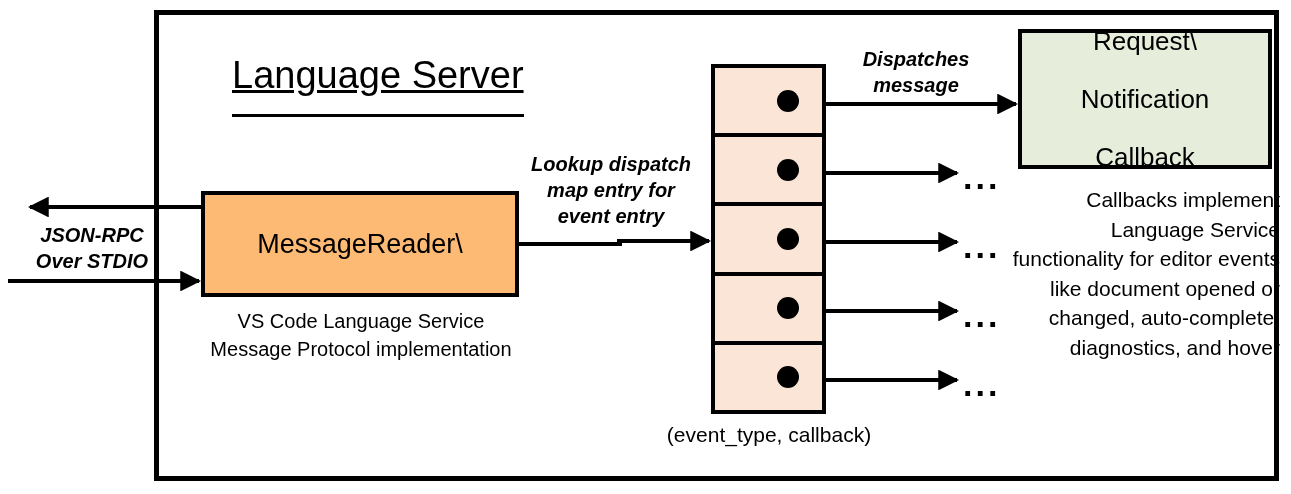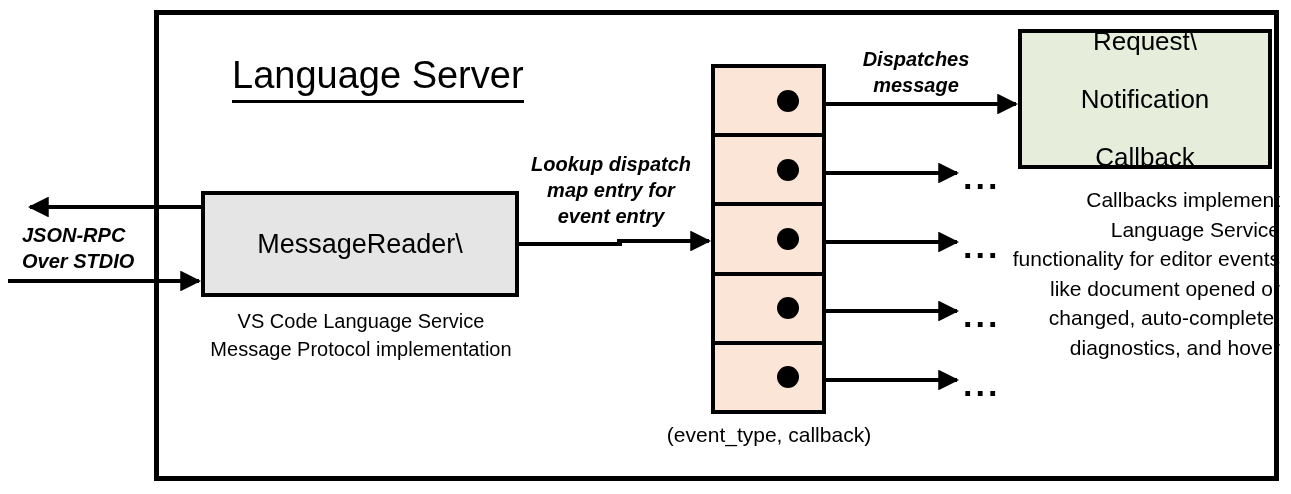--- a/index.html
+++ b/index.html
@@ -34,30 +34,31 @@
     left: 232px;
     top: 52px;
     width: 420px;
     font-size: 38px;
     line-height: 46px;
     text-align: left;
     white-space: nowrap;
   }
   #page-title .ul {
     border-bottom: 3px solid #000;
-    padding-bottom: 4px;
+    padding-bottom: 18px;
+    text-decoration: underline;
   }
 
   
   #reader-writer-box {
     left: 201px;
     top: 191px;
     width: 318px;
     height: 106px;
-    background: #e5e5e5;
+    background: #fdba74;
     border: 4px solid #000000;
     box-sizing: border-box;
     display: flex;
     flex-direction: column;
     align-items: center;
     justify-content: center;
     font-size: 27px;
     line-height: 36px;
   }
   #reader-writer-caption {
@@ -138,21 +139,21 @@
     font-style: italic;
     font-weight: bold;
     text-align: center;
     line-height: 26px;
   }
   #jsonrpc-label {
     left: 22px;
     top: 222px;
     width: 140px;
     font-size: 20px;
-    text-align: left;
+    text-align: center;
   }
   #lookup-label {
     left: 516px;
     top: 151px;
     width: 190px;
     font-size: 20px;
   }
   #dispatches-label {
     left: 836px;
     top: 46px;

